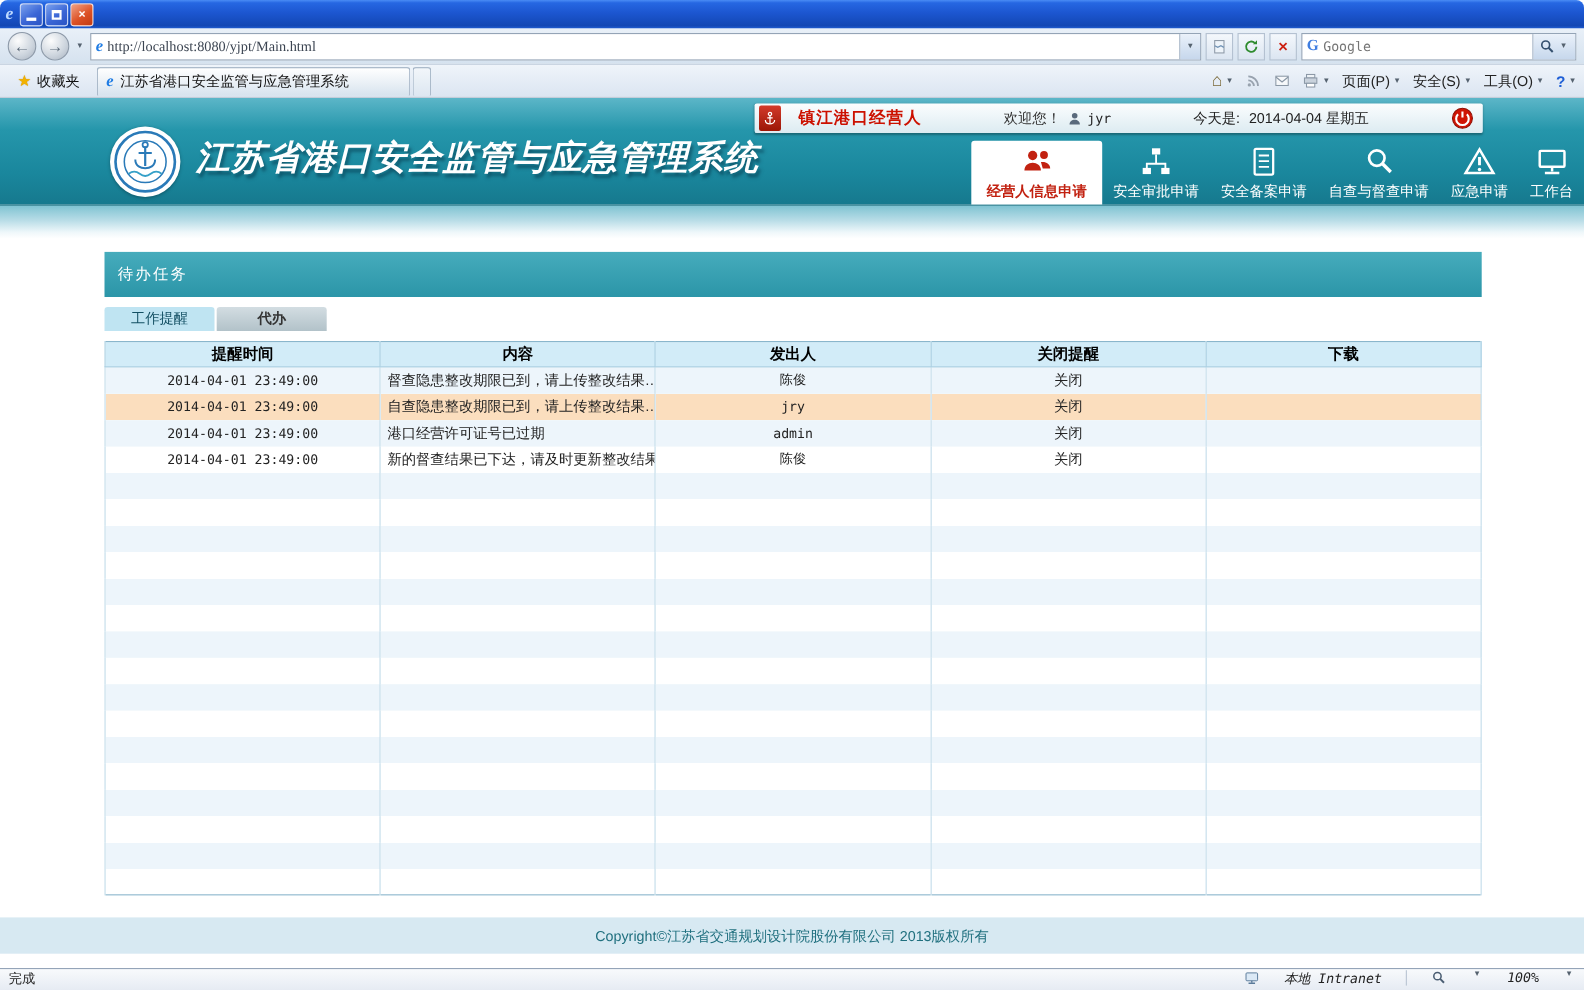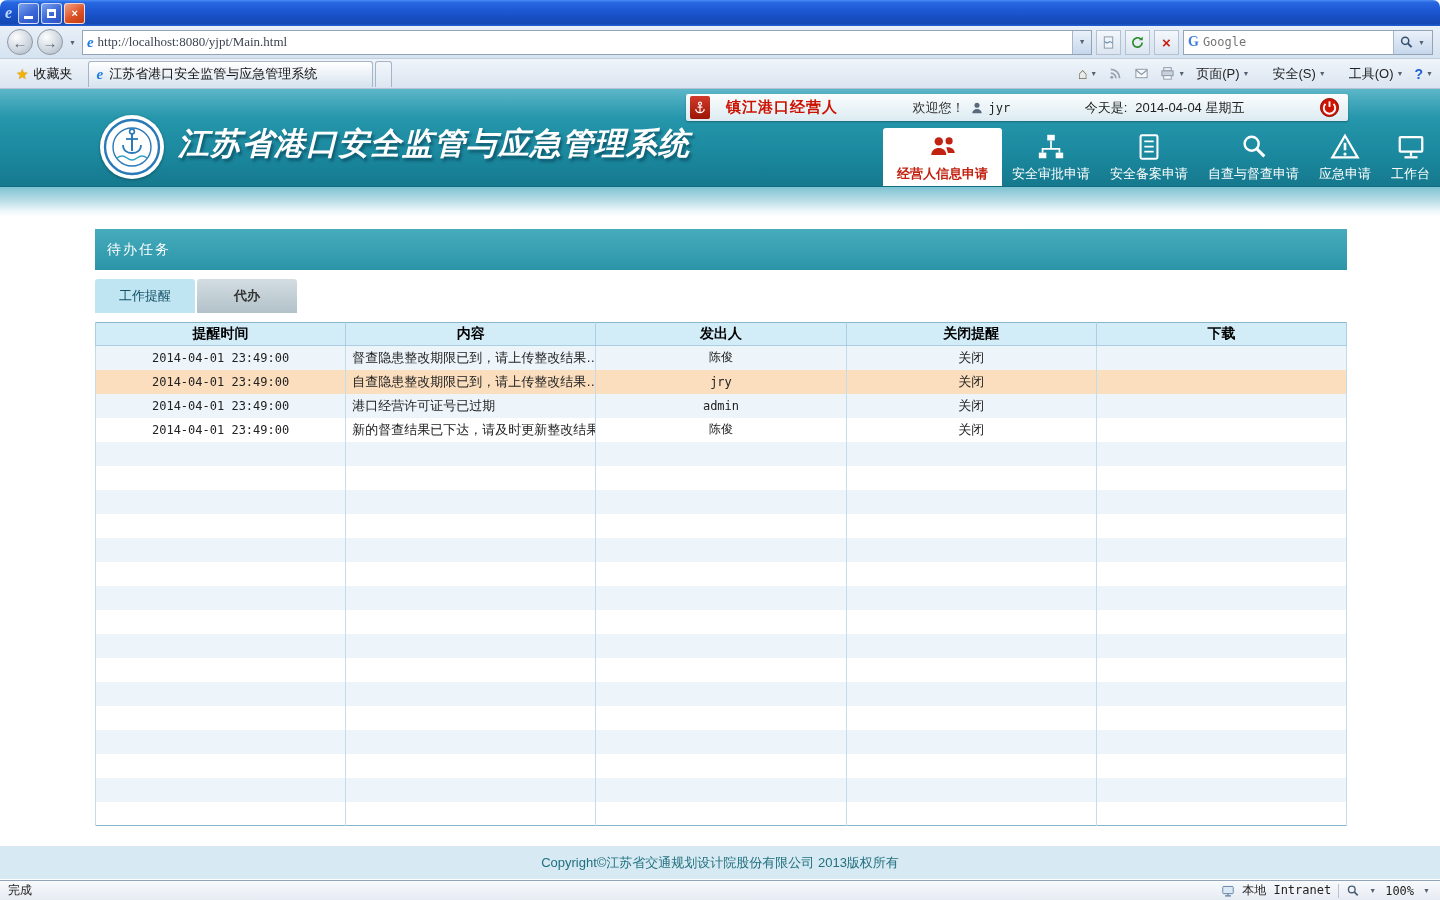--- a/index.html
+++ b/index.html
@@ -99,21 +99,21 @@
   .nav-item.active { background:#fff; color:#c22211; font-weight:bold; border-radius:3px 3px 0 0; padding:0 14px; }
   .nav-icon svg { width:30px; height:30px; display:block; }
 
   .header-fade { height:30px; background:linear-gradient(180deg,#7fc3d2 0%,#b9dde7 45%,#eef7fa 80%,#ffffff 100%); }
 
   
   .content { margin:12px 93px 0 95px; }
   .panel-title { height:41px; background:linear-gradient(#46acbc,#2b95a8); color:#fff; font-size:14px;
     display:flex; align-items:center; padding-left:12px; letter-spacing:2px; }
   .tabs { margin-top:9px; display:flex; gap:2px; }
-  .tab-item { width:100px; height:34px; display:flex; align-items:center; justify-content:center;
+  .tab-item { width:100px; height:22px; display:flex; align-items:center; justify-content:center;
     font-size:13px; border-radius:3px 3px 0 0; cursor:pointer; }
   .tab-item.active { background:#bfe4f2; color:#134f63; }
   .tab-item:not(.active) { background:linear-gradient(#d3dde2,#b2c2c9); color:#333;font-weight:bold; }
 
   table.todo-table { width:100%; border-collapse:collapse; table-layout:fixed; margin-top:9px;
     border:1px solid #8ab6cc; }
   .todo-table th { height:23px; background:#d2ecf8; font-size:14px; font-weight:bold; color:#000;
     border-left:1px solid #aacfe2; border-right:1px solid #aacfe2; border-bottom:1px solid #aacfe2; }
   .todo-table td { height:24px; font-size:13px; color:#222; padding:0 6px;
     border-left:1px solid #c2dcea; border-right:1px solid #c2dcea; overflow:hidden; white-space:nowrap; }
@@ -123,21 +123,21 @@
   tr.even { background:#edf5fb; }
   tr.odd { background:#ffffff; }
   tr.highlight { background:#fbdebe; }
 
   .page-footer { margin-top:20px; height:33px; background:#d7e9f2; color:#20707f; font-size:13px;
     display:flex; align-items:center; justify-content:center; }
 
   
   .statusbar { height:20px; flex:0 0 20px; display:flex; align-items:center; gap:8px; padding:0 8px;
     background:linear-gradient(#f8fafc,#e6ebf3); border-top:1px solid #94a4b8; font-size:12px; color:#222; }
-  .status-right { margin-left:auto; display:flex; align-items:center; gap:7px; }
+  .status-right { margin-left:auto; display:flex; align-items:flex-start; gap:22px;font-style:italic; }
   .status-sep { width:1px; height:14px; background:#b8c4d2; }
   .status-mono { font-family:"DejaVu Sans Mono",monospace; font-size:12px; color:#222; }
   .statusbar svg { width:14px; height:14px; display:block; }
 </style>
 </head>
 <body>
 
 <div class="window">
 
   <div class="titlebar">
@@ -239,21 +239,21 @@
       <span class="rtool">
         <span class="icon16">
           <svg viewBox="0 0 16 16">
               <rect x="4" y="1.8" width="8" height="3.4" fill="#eef2f6" stroke="#8a97a5"></rect>
               <rect x="2" y="5.2" width="12" height="5.2" fill="#c9d2dc" stroke="#8a97a5"></rect>
               <rect x="4" y="10.4" width="8" height="3.6" fill="#fff" stroke="#8a97a5"></rect>
             </svg>
         </span>
         <span class="caret">▼</span>
       </span>
-      <span style="display:flex;align-items:flex-start;gap:23px">
+      <span style="display:flex;align-items:flex-start;gap:11px">
           <span class="rtool">
             <span>页面(P)</span>
             <span class="caret">▼</span>
           </span>
           <span class="rtool">
             <span>安全(S)</span>
             <span class="caret">▼</span>
           </span>
           <span class="rtool">
             <span>工具(O)</span>

